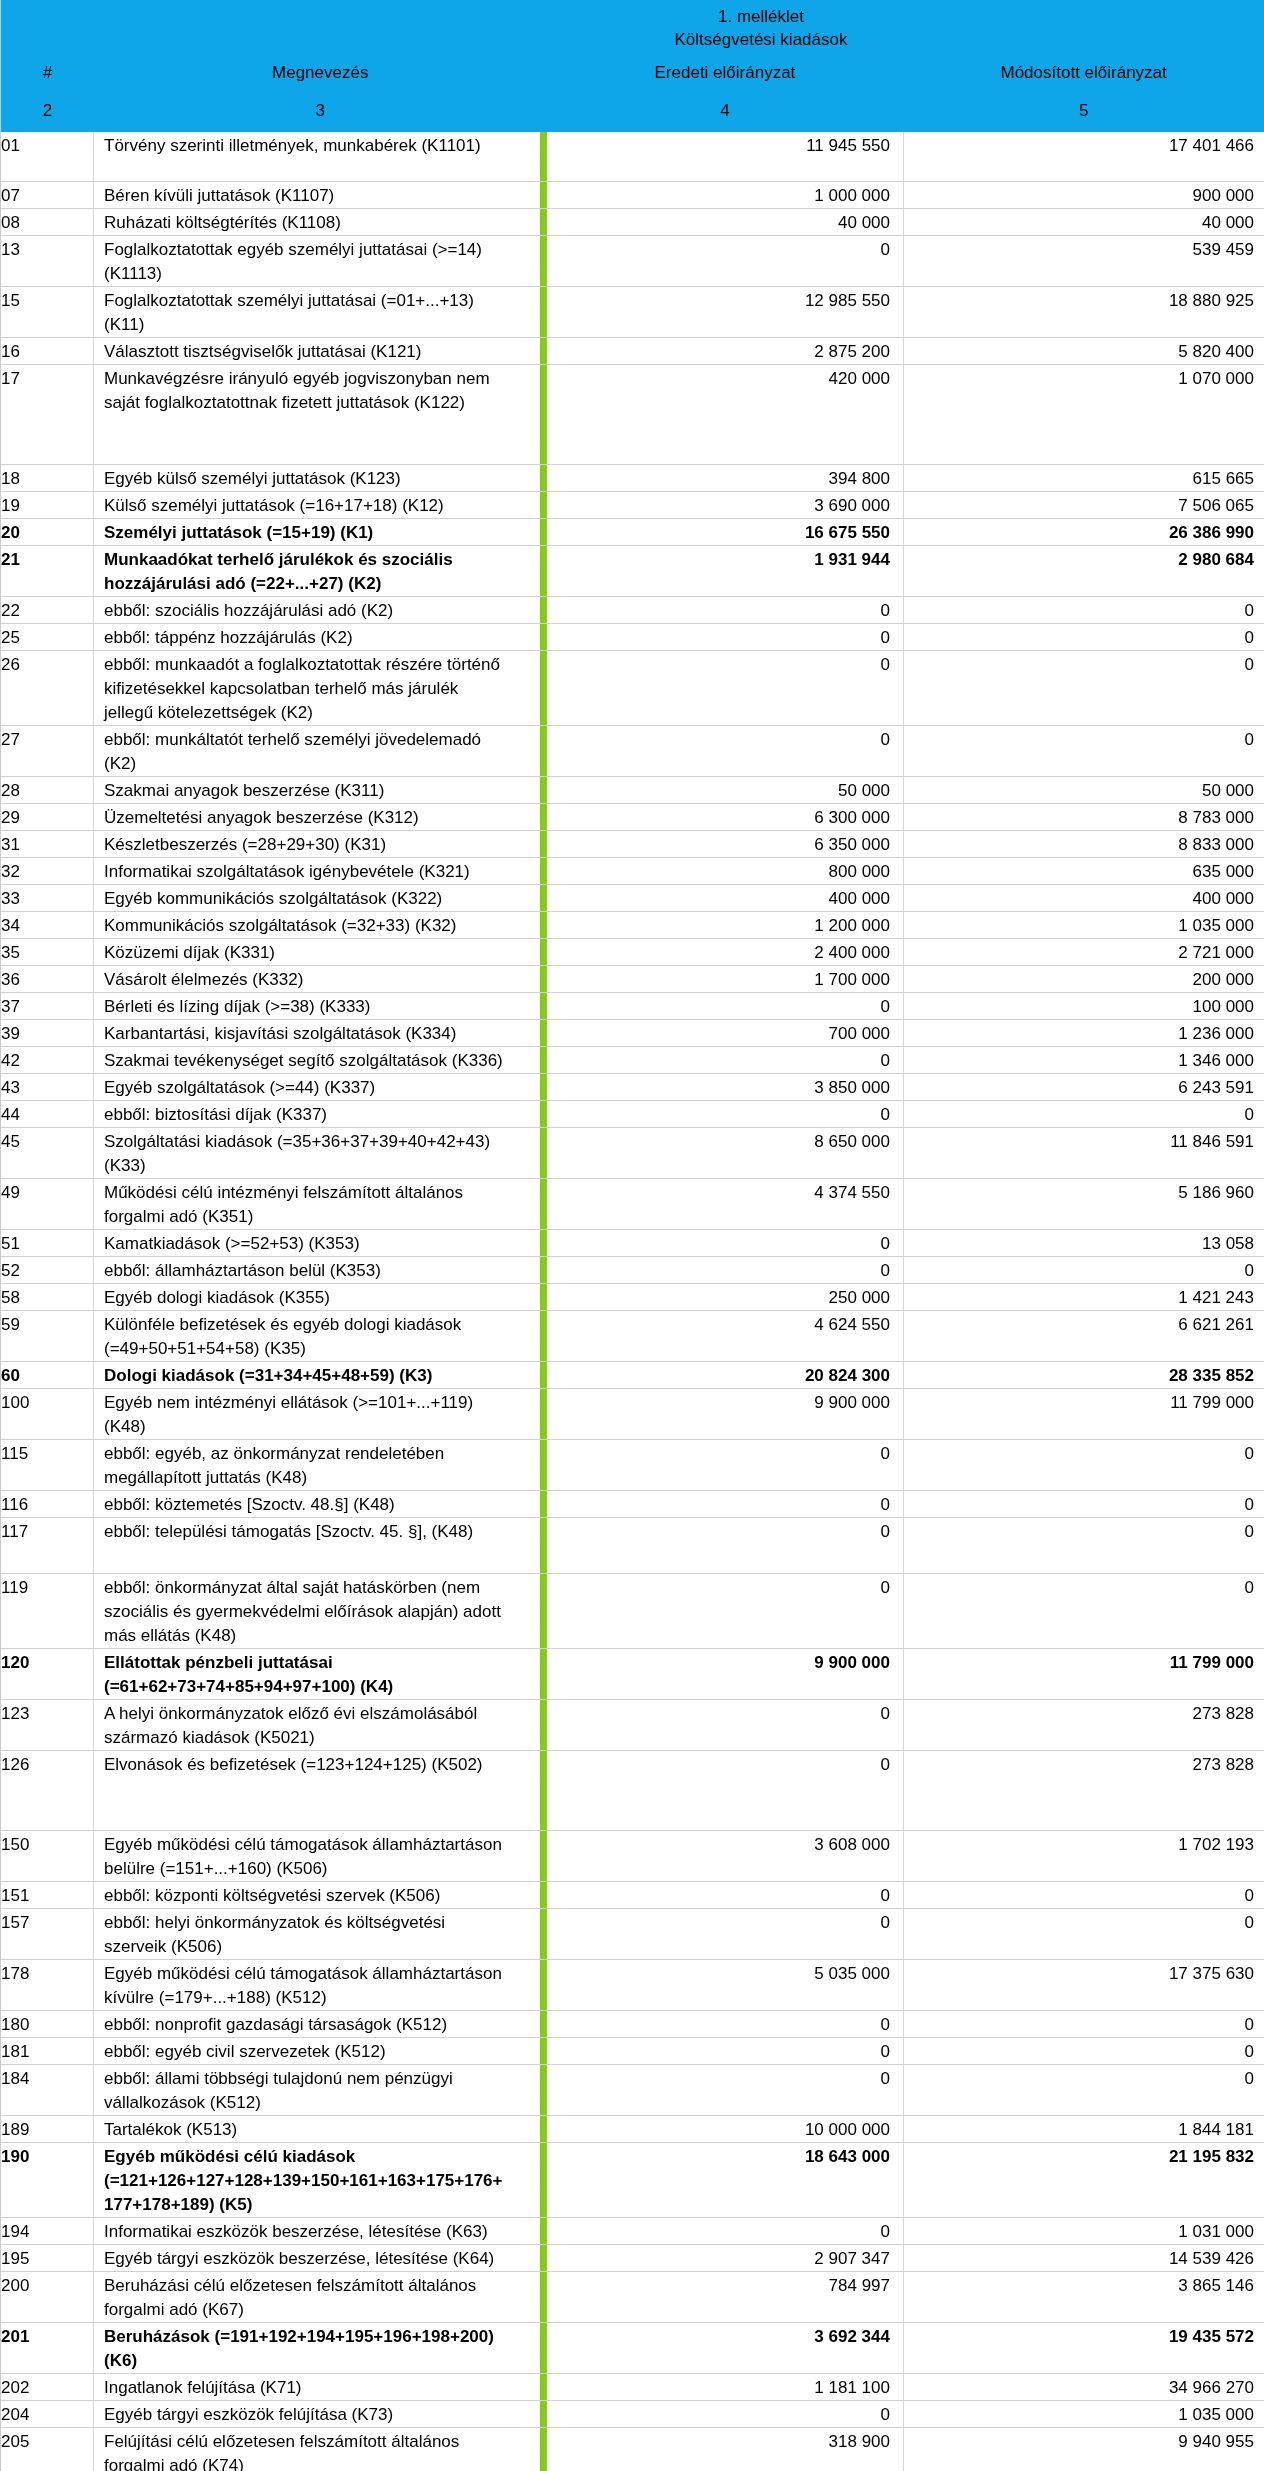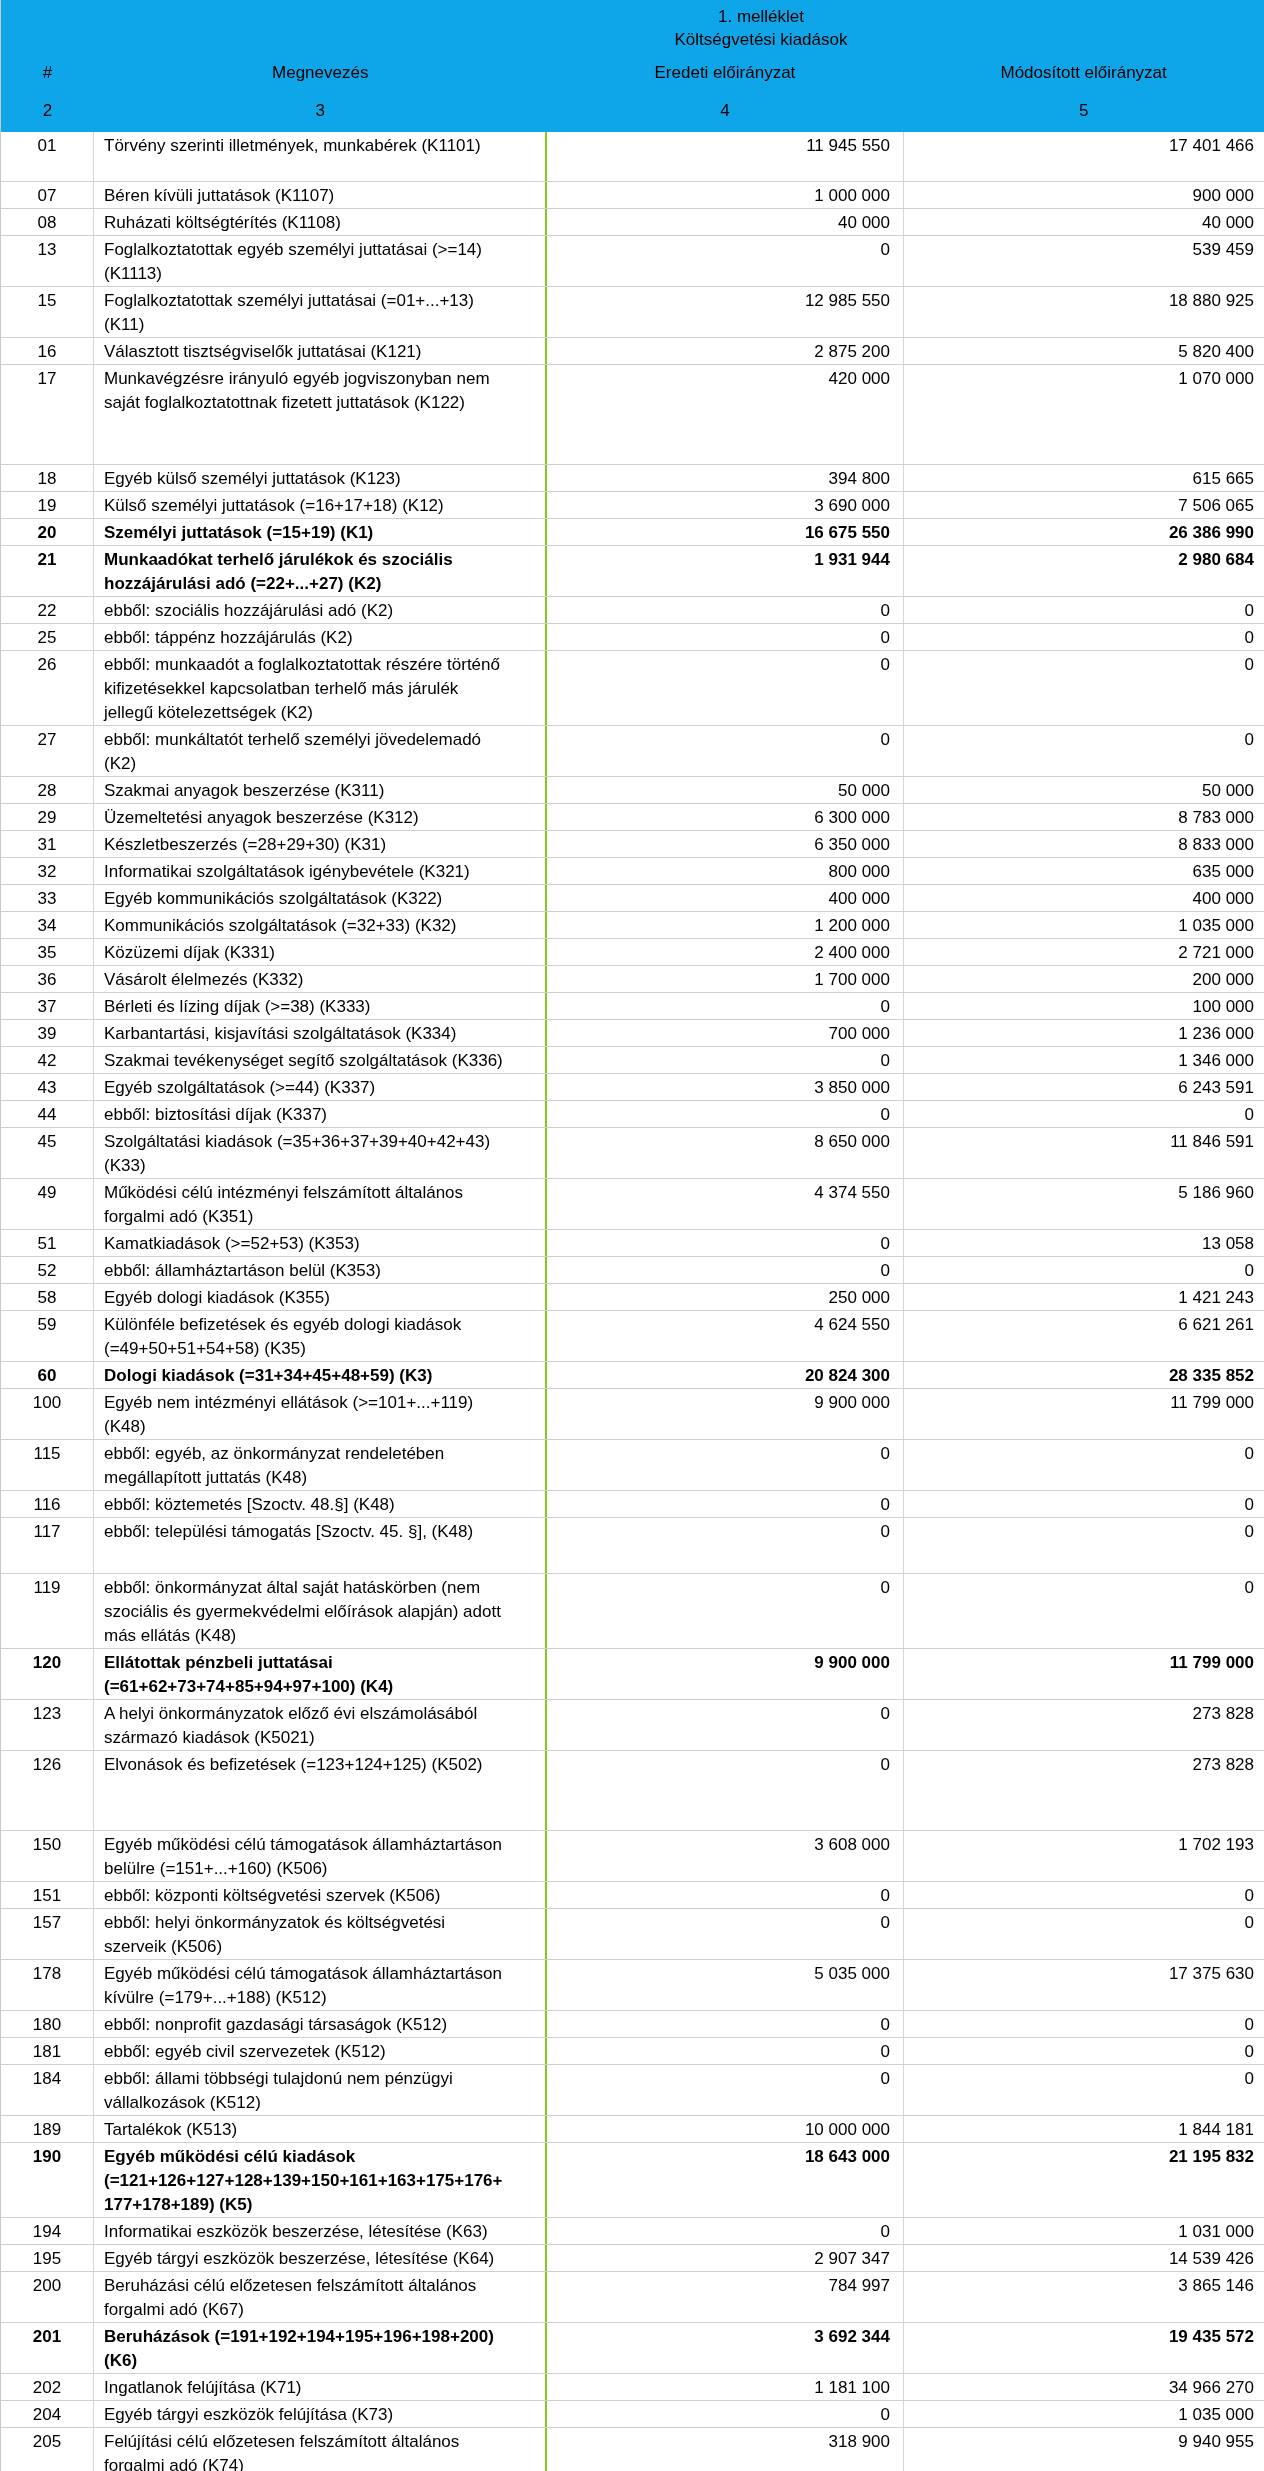--- a/index.html
+++ b/index.html
@@ -11,22 +11,22 @@
   .hrow{display:flex;height:33px;align-items:center;font-size:17px;margin-top:5px;}
   .hrow .hc{text-align:center;box-sizing:border-box;}
   .hc.c1{width:93px;}
   .hc.c2{width:453px;}
   .hc.c3{width:357px;}
   .hc.c4{width:361px;}
   
   .grid{width:1264px;}
   .row{display:flex;border-bottom:1px solid #cfcfcf;min-height:25px;box-sizing:border-box;background:#fff;}
   .cell{box-sizing:border-box;font-size:17px;line-height:24px;padding-top:2px;}
-  .cnum{width:93px;text-align:center;border-right:1px solid #d6d6d6;}
-  .cname{width:453px;padding-left:10px;padding-right:34px;border-right:2px solid #84cc16;overflow-wrap:anywhere;}
+  .cnum{width:93px;text-align:left;border-right:1px solid #d6d6d6;}
+  .cname{width:453px;padding-left:10px;padding-right:34px;border-right:7px solid #84cc16;overflow-wrap:anywhere;}
   .cval{width:357px;text-align:right;padding-right:13px;border-right:1px solid #d6d6d6;white-space:nowrap;}
   .cval2{width:361px;text-align:right;padding-right:11px;border-right:none;white-space:nowrap;}
   .row.bold .cell{font-weight:bold;}
 </style>
 </head>
 <body>
 
 <div class="sheet">
   <div class="thead" id="thead" style="background: #0ea5e9;">
     <div class="title">1. melléklet</div>

